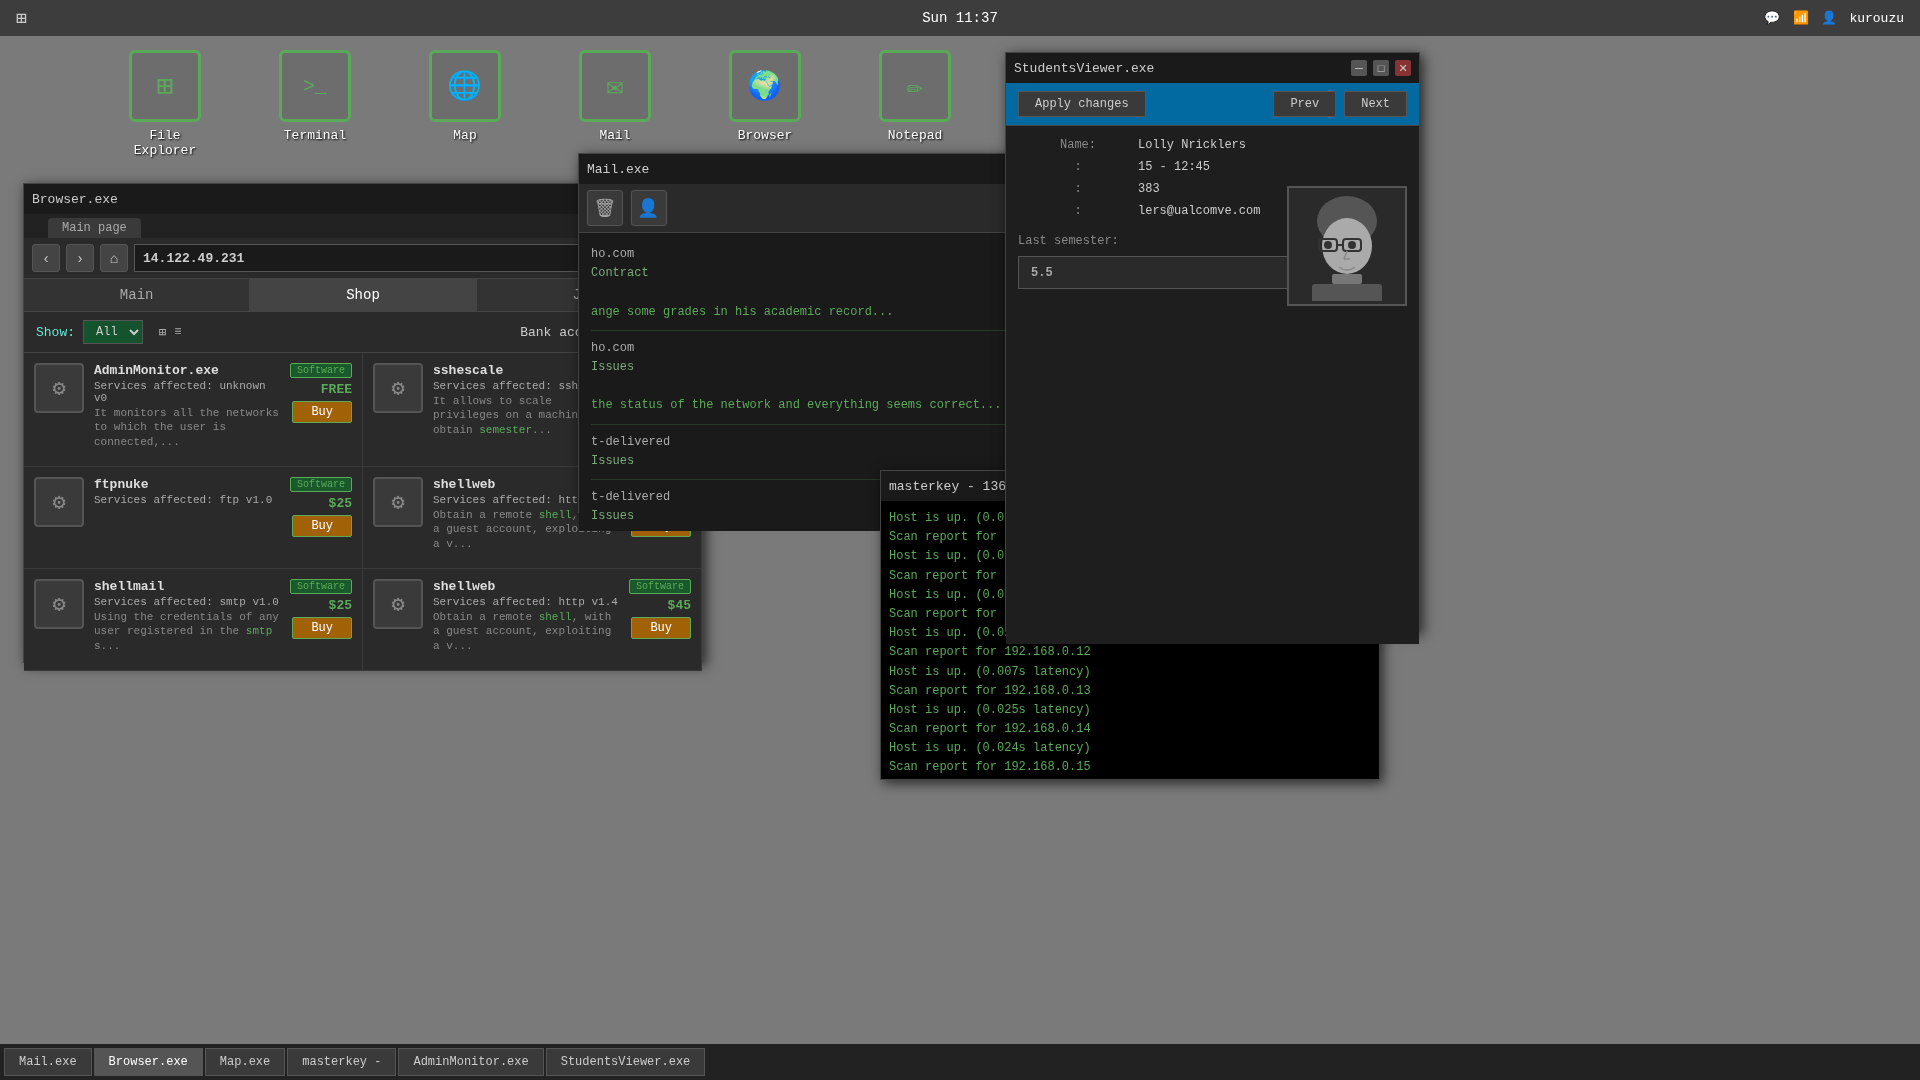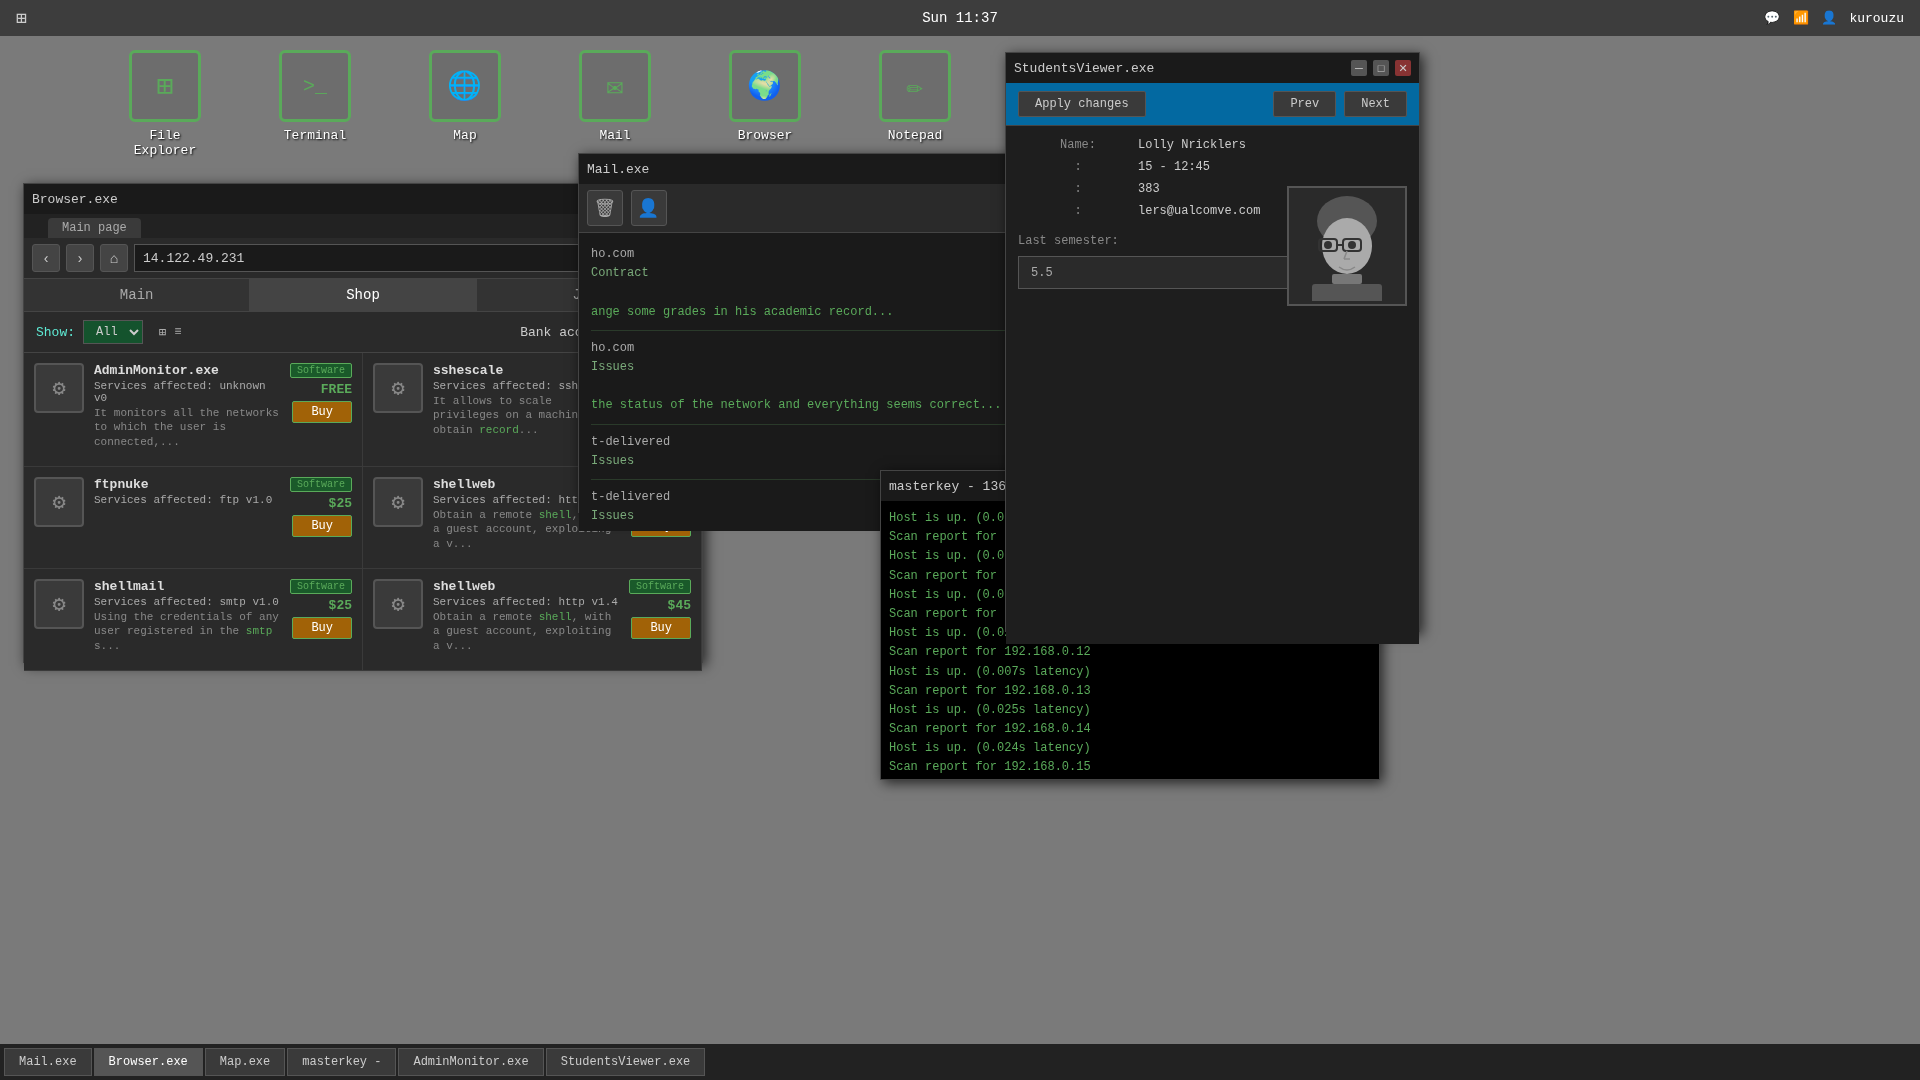--- a/index.html
+++ b/index.html
@@ -186,20 +186,21 @@
     }
     .url-bar {
       flex: 1;
       background: #1a1a1a;
       border: 1px solid #555;
       color: #ccc;
       padding: 4px 8px;
       font-size: 13px;
       font-family: 'Courier New', monospace;
       height: 28px;
+      font-weight: bold;
     }
     .browser-nav-tabs {
       display: flex;
       background: #333;
       border-bottom: 1px solid #444;
     }
     .bnav-tab {
       flex: 1;
       text-align: center;
       padding: 8px;
@@ -432,20 +433,21 @@
       align-items: center;
       justify-content: center;
       overflow: hidden;
     }
     .grade-box {
       background: #2a2a2a;
       border: 1px solid #555;
       padding: 8px 12px;
       margin-top: 8px;
       font-size: 13px;
+      font-weight: bold;
     }
   </style>
 </head>
 <body>
 
 <div class="taskbar-top">
   <div class="apps-grid">⊞</div>
   <div class="clock">Sun 11:37</div>
   <div class="right-icons">
     <span>💬</span>
@@ -535,21 +537,21 @@
         <span class="price-free">FREE</span>
         <button class="buy-btn">Buy</button>
       </div>
     </div>
 
     <div class="shop-item">
       <div class="item-icon">⚙</div>
       <div class="item-info">
         <div class="item-name">sshescale</div>
         <div class="item-affected">Services affected: ssh v1.0</div>
-        <div class="item-desc">It allows to scale privileges on a machine to obtain <span class="highlight">record</span>...</div>
+        <div class="item-desc">It allows to scale privileges on a machine to obtain <span class="highlight">semester</span>...</div>
       </div>
       <div class="item-actions">
         <span class="tag-software">Software</span>
         <span class="price-label">$25</span>
         <button class="buy-btn">Buy</button>
       </div>
     </div>
 
     <div class="shop-item">
       <div class="item-icon">⚙</div>

